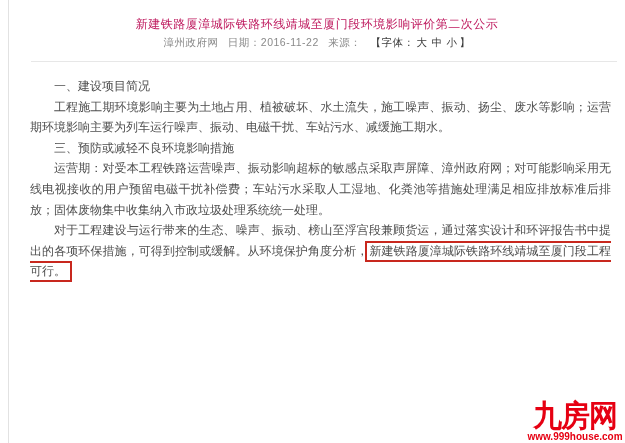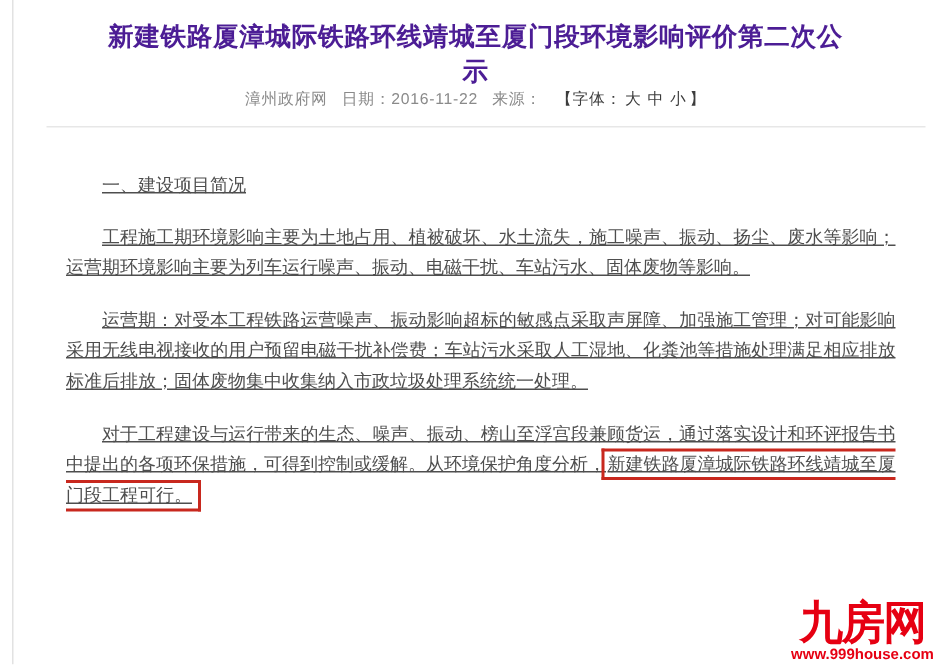--- a/index.html
+++ b/index.html
@@ -11,22 +11,22 @@
     overflow: hidden;
   }
   .left-rule {
     position: absolute; left: 8px; top: 0; bottom: 0;
     width: 1px; background: #e2e2e2;
   }
   .page { position: relative; padding-left: 9px; }
   header { text-align: center; padding-top: 13px; }
   h1.title {
     margin: 0 55px;
-    font-size: 17px; font-weight: bold;
-    color: #4c1d95;
+    font-size: 12px; font-weight: normal;
+    color: #be185d;
     line-height: 23px;
     letter-spacing: 0.5px;
   }
   .meta {
     font-size: 10.5px;
     color: #8a8a8a;
     letter-spacing: 0.5px;
   }
   .meta > span { margin: 0 3px; }
   .font-switch { color: #3c3c3c; }
@@ -38,26 +38,25 @@
     height: 0; border-top: 1px solid #e7e7e7;
     margin: 11px 8px 0 22px;
   }
   article {
     padding: 14px 14px 0 21px;
     font-size: 12px;
     line-height: 20.6px;
     color: #4e4e4e;
   }
   article h2, article p {
-    margin: 14px;
+    margin: 0;
     font-size: 12px;
     font-weight: normal;
     text-indent: 2em;
     text-align: justify;
-    text-decoration: underline;
   }
   .redbox {
     border: 2px solid #c8281e;
     padding: 1px 4px 2px 2px;
     margin-left: -3px;
   }
   .watermark {
     position: absolute;
     right: -2px; bottom: 1px;
     width: 104px;
@@ -96,23 +95,24 @@
       <span class="font-switch"><span>【字体：</span><a>大</a><a>中</a><a>小</a><span>】</span></span>
     </div>
   </header>
 
   <div class="divider"></div>
 
   <article>
 
     <h2>一、建设项目简况</h2>
 
-    <p>工程施工期环境影响主要为土地占用、植被破坏、水土流失，施工噪声、振动、扬尘、废水等影响；运营期环境影响主要为列车运行噪声、振动、电磁干扰、车站污水、固体废物等影响。</p>
+    <p>工程施工期环境影响主要为土地占用、植被破坏、水土流失，施工噪声、振动、扬尘、废水等影响；运营期环境影响主要为列车运行噪声、振动、电磁干扰、车站污水、减缓施工期水。</p>
 
-    <p>运营期：对受本工程铁路运营噪声、振动影响超标的敏感点采取声屏障、加强施工管理；对可能影响采用无线电视接收的用户预留电磁干扰补偿费；车站污水采取人工湿地、化粪池等措施处理满足相应排放标准后排放；固体废物集中收集纳入市政垃圾处理系统统一处理。</p>
+    <h2>三、预防或减轻不良环境影响措施</h2>
+    <p>运营期：对受本工程铁路运营噪声、振动影响超标的敏感点采取声屏障、漳州政府网；对可能影响采用无线电视接收的用户预留电磁干扰补偿费；车站污水采取人工湿地、化粪池等措施处理满足相应排放标准后排放；固体废物集中收集纳入市政垃圾处理系统统一处理。</p>
 
     <p><span>对于工程建设与运行带来的生态、噪声、振动、榜山至浮宫段兼顾货运，通过落实设计和环评报告书中提出的各项环保措施，可得到控制或缓解。从环境保护角度分析，</span><span class="redbox">新建铁路厦漳城际铁路环线靖城至厦门段工程可行。</span></p>
 
   </article>
 
 </div>
 
 <div class="watermark">
   <div class="logo">九房网</div>
   <div class="url">www.999house.com</div>

